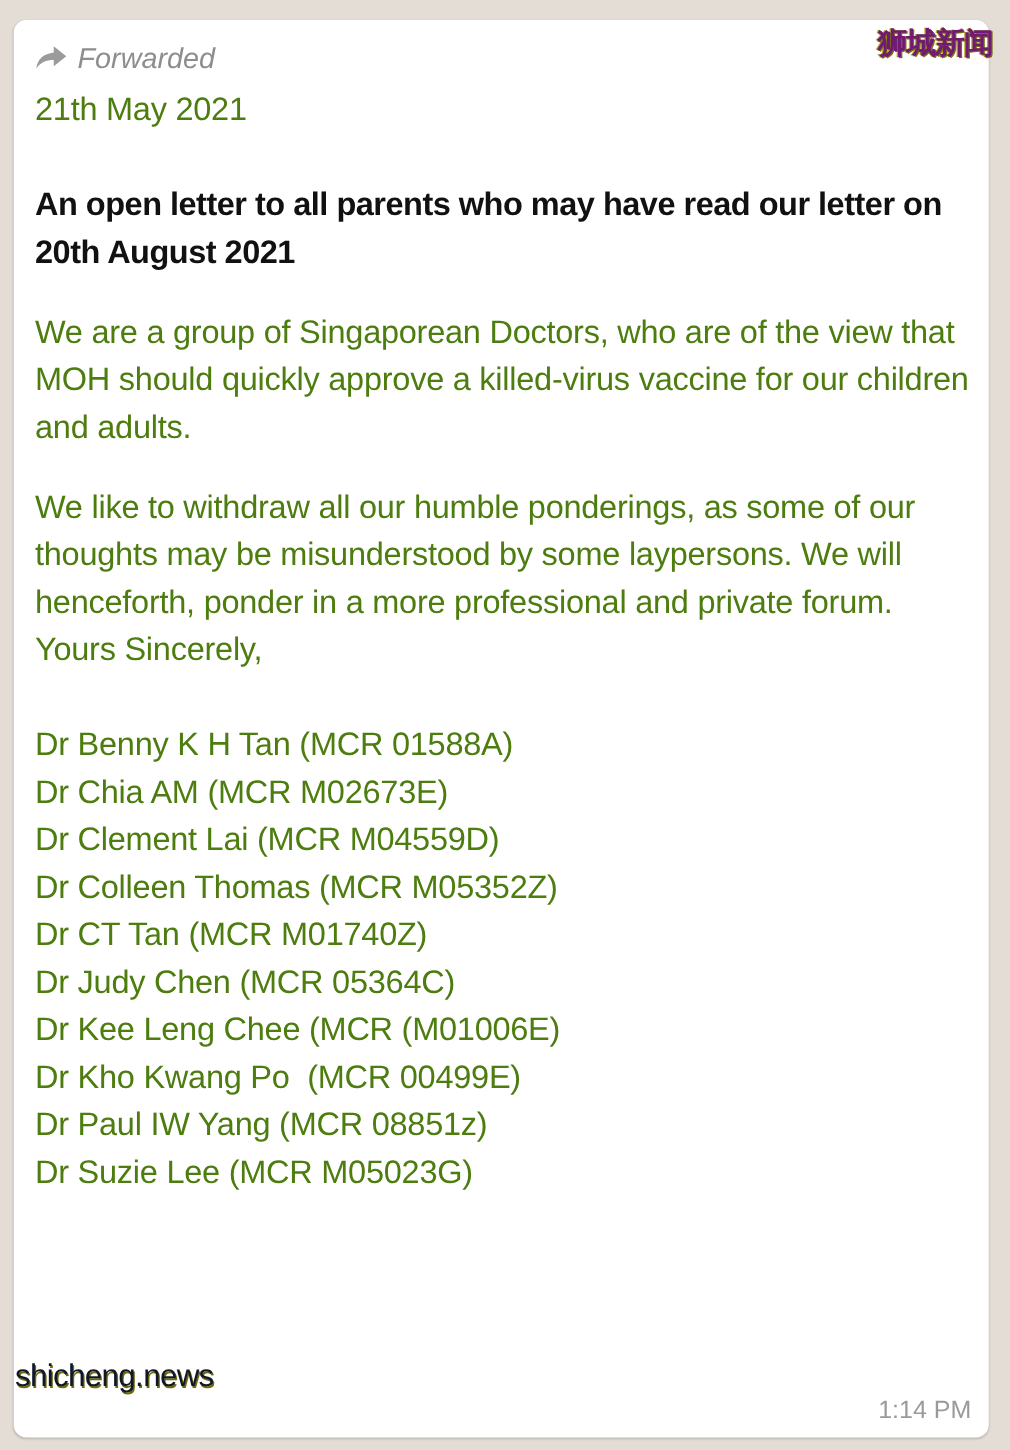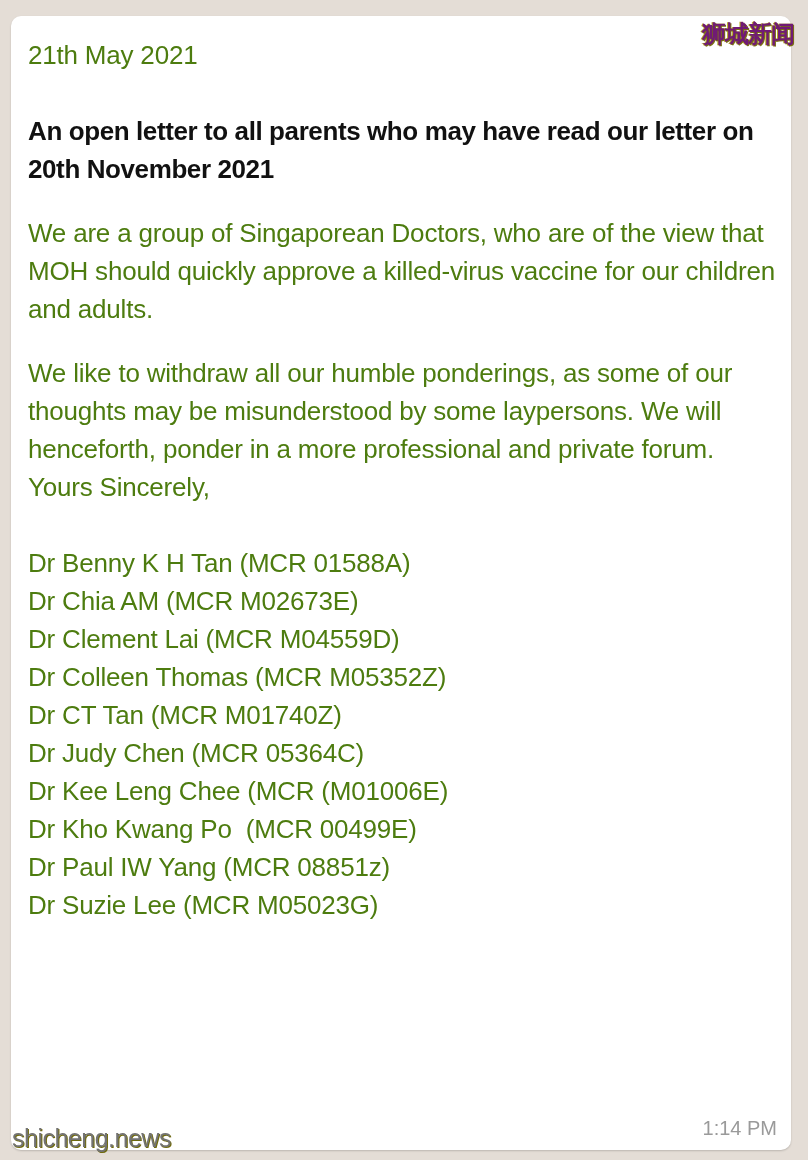--- a/index.html
+++ b/index.html
@@ -57,35 +57,41 @@
       position: absolute;
       right: 14px; top: 18px;
       color: #701a75;
       font-size: 24px;
       font-weight: bold;
       text-shadow: 1px 1px 0 #7a6f10, -1px 0 0 #b8ad20;
       letter-spacing: -1px;
     }
     .wm-bottom {
       position: absolute;
-      left: 12px; top: 1124px;
-      color: #737373;
+      left: 12px; top: 1087px;
+      color: #0f172a;
       font-size: 25px;
       text-shadow: 1px 1px 0 #6f6a0c;
       letter-spacing: -0.5px;
     }
   </style>
 </head>
 <body>
 
 <div class="bubble">
+  <div class="forwarded">
+    <svg width="26" height="20" viewBox="0 0 26 20">
+      <path d="M15 1 L25 9 L15 17 L15 12 C9 12 4 14 1 19 C2 11 7 7 15 6 Z" fill="#9b9b9b"></path>
+    </svg>
+    <span>Forwarded</span>
+  </div>
 
   <div class="text date">21th May 2021</div>
 
-  <div class="title">An open letter to all parents who may have read our letter on 20th November 2021</div>
+  <div class="title">An open letter to all parents who may have read our letter on 20th August 2021</div>
 
   <div class="text para">We are a group of Singaporean Doctors, who are of the view that MOH should quickly approve a killed-virus vaccine for our children and adults.</div>
   <div class="text para">We like to withdraw all our humble ponderings, as some of our thoughts may be misunderstood by some laypersons. We will henceforth, ponder in a more professional and private forum.</div>
 
   <div class="text signoff">Yours Sincerely,</div>
 
   <div class="text signatories">
     <div class="signatory">Dr Benny K H Tan (MCR 01588A)</div>
     <div class="signatory">Dr Chia AM (MCR M02673E)</div>
     <div class="signatory">Dr Clement Lai (MCR M04559D)</div>

